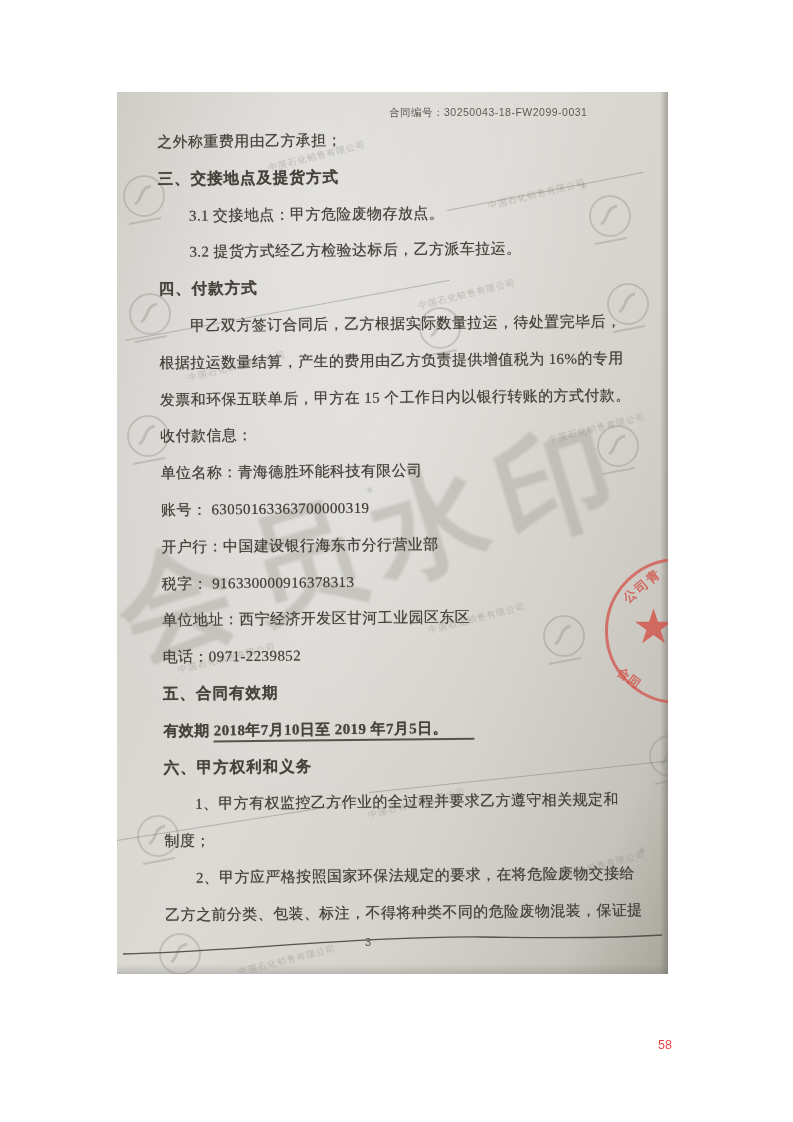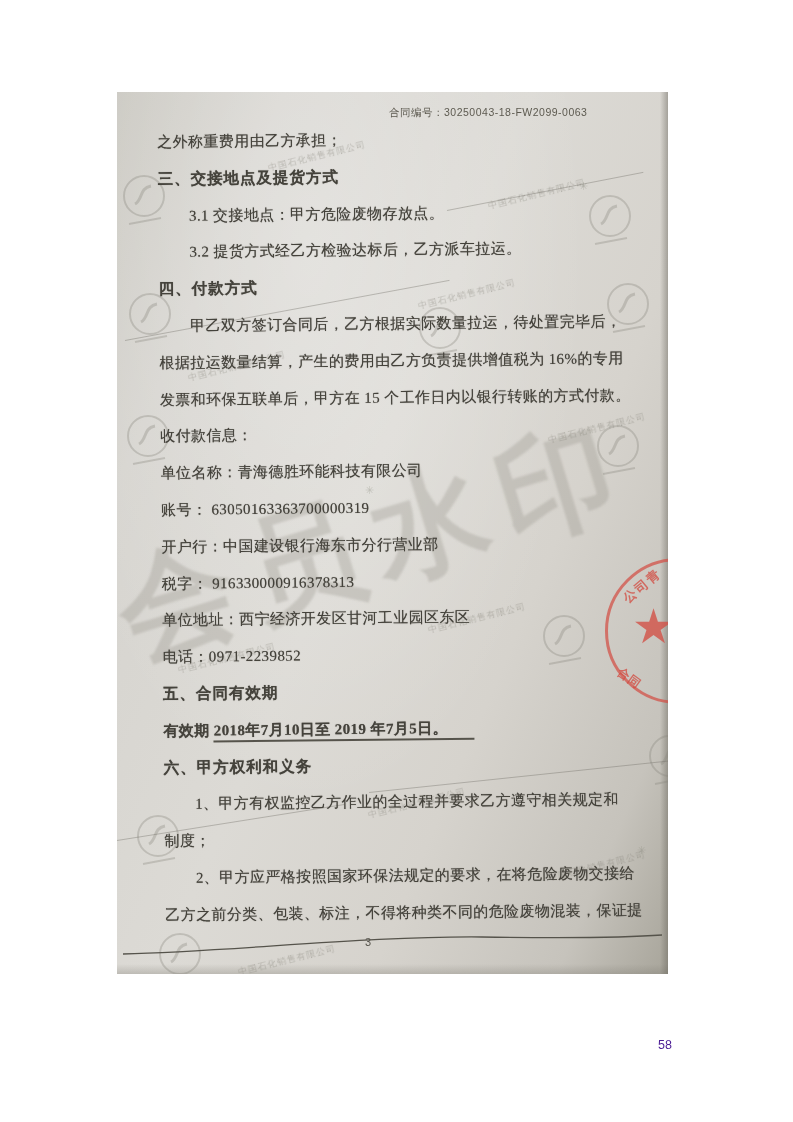--- a/index.html
+++ b/index.html
@@ -83,21 +83,21 @@
   .stamp-top{
     position:absolute;left:12px;top:16px;transform:rotate(-40deg);
     font-size:13px;font-weight:bold;letter-spacing:2px;color:rgba(210,78,68,0.78);
   }
   .stamp-bot{
     position:absolute;left:8px;bottom:14px;transform:rotate(36deg);
     font-size:12px;font-weight:bold;letter-spacing:1px;color:rgba(210,78,68,0.78);
   }
   
   .pdf-num{
-    position:absolute;left:658px;top:1038px;font-size:12.5px;color:#4c1d95;
+    position:absolute;left:658px;top:1038px;font-size:12.5px;color:#ef4444;
   }
 </style>
 </head>
 <body>
 
 <div class="photo">
 
   <div class="wm-big">会员水印</div>
 
   <div class="wm-s" style="left:150px;top:58px">中国石化销售有限公司</div>
@@ -168,21 +168,21 @@
       </svg></div>
 
   <div class="wm-line" style="left:8px;top:248px;width:330px;transform:rotate(-10.5deg)"></div>
   <div class="wm-line" style="left:330px;top:118px;width:200px;transform:rotate(-11deg)"></div>
   <div class="wm-line" style="left:252px;top:700px;width:330px;transform:rotate(-6deg)"></div>
   <div class="wm-line" style="left:0px;top:748px;width:230px;transform:rotate(-9deg)"></div>
   <div class="wm-star" style="left:462px;top:88px">✳</div>
   <div class="wm-star" style="left:520px;top:752px">✳</div>
   <div class="wm-star" style="left:248px;top:392px">✳</div>
 
-  <div class="contract-no">合同编号：30250043-18-FW2099-0063</div>
+  <div class="contract-no">合同编号：30250043-18-FW2099-0031</div>
 
   <div class="scan-text">
     <div class="line">之外称重费用由乙方承担；</div>
     <div class="line l-heading">三、交接地点及提货方式</div>
     <div class="line l-indent">3.1 交接地点：甲方危险废物存放点。</div>
     <div class="line l-indent">3.2 提货方式经乙方检验达标后，乙方派车拉运。</div>
     <div class="line l-heading">四、付款方式</div>
     <div class="line l-indent">甲乙双方签订合同后，乙方根据实际数量拉运，待处置完毕后，</div>
     <div class="line">根据拉运数量结算，产生的费用由乙方负责提供增值税为 16%的专用</div>
     <div class="line">发票和环保五联单后，甲方在 15 个工作日内以银行转账的方式付款。</div>

